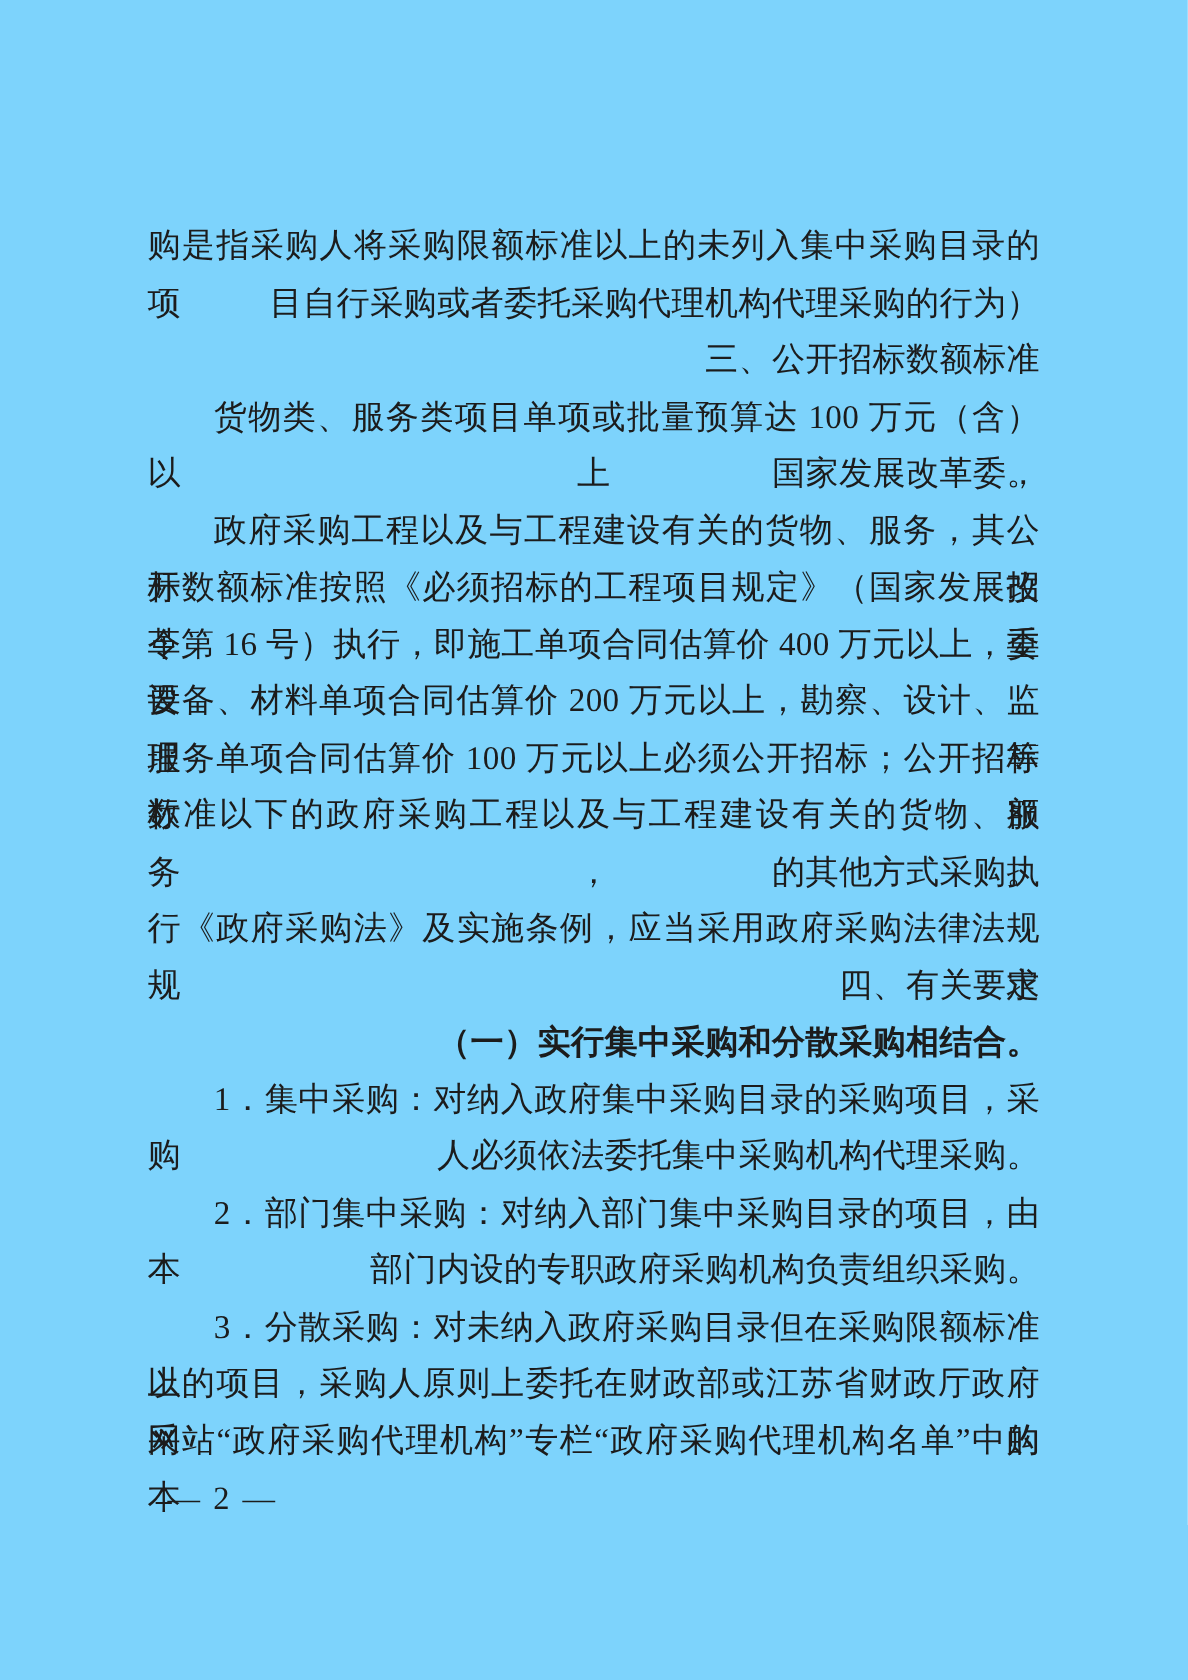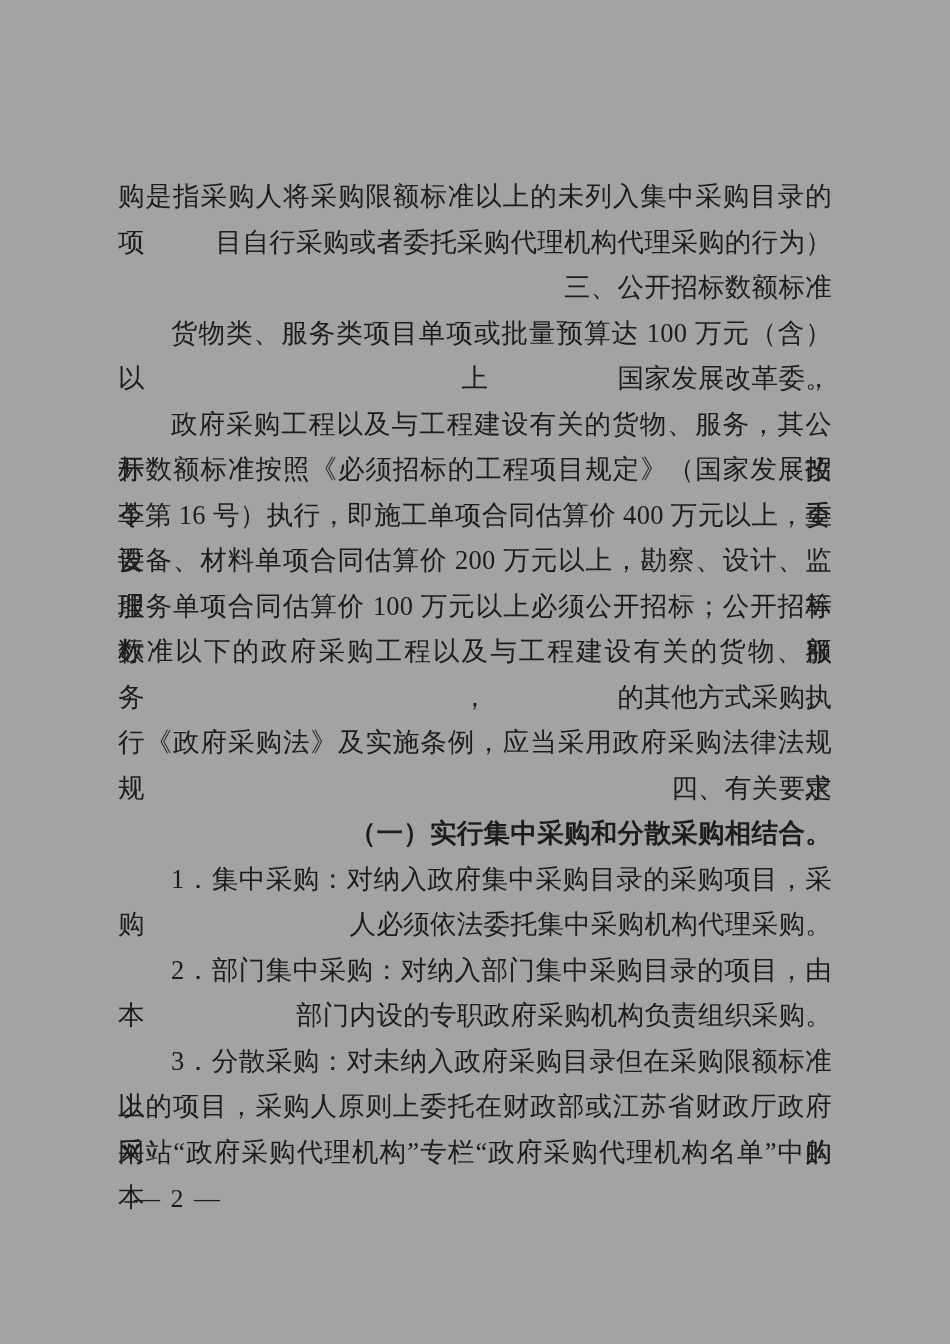--- a/index.html
+++ b/index.html
@@ -11,21 +11,21 @@
     height: 1344px;
     background: #ffffff;
     position: relative;
     overflow: hidden;
     font-family: "Liberation Serif", "DejaVu Serif", serif;
     color: #1c1c1c;
   }
   .page {
     position: absolute;
     inset: 0;
-    background: #a3a3a3;
+    background: #7dd3fc;
   }
   .content {
     position: absolute;
     left: 118px;
     width: 714px;
     top: 174px;
   }
   .line {
     height: 45.5px;
     line-height: 45.5px;

